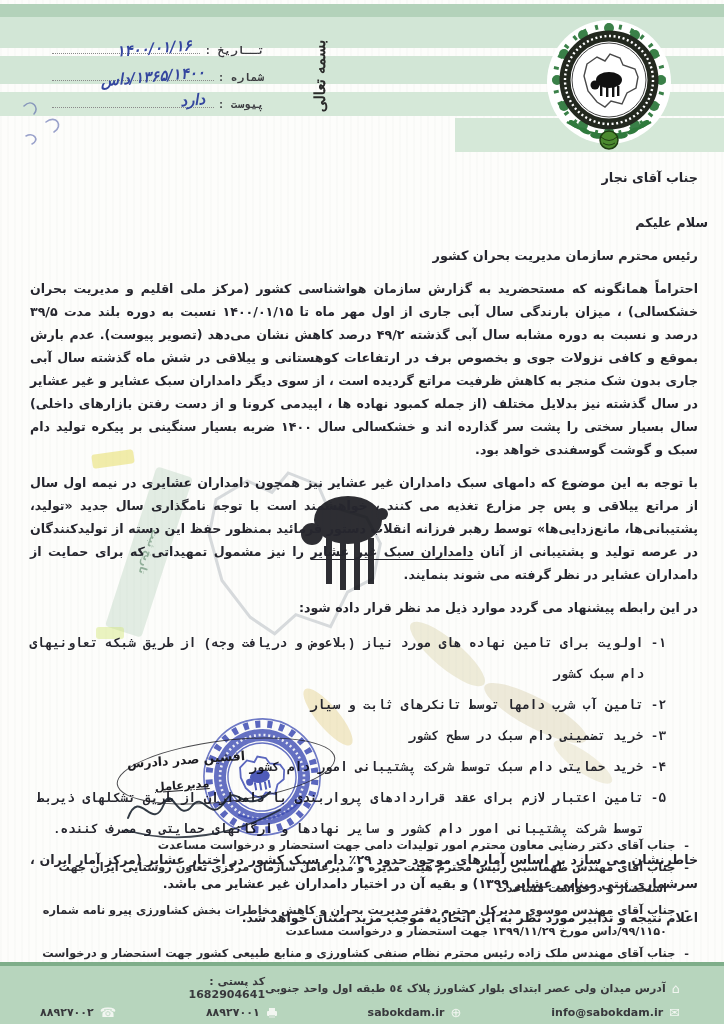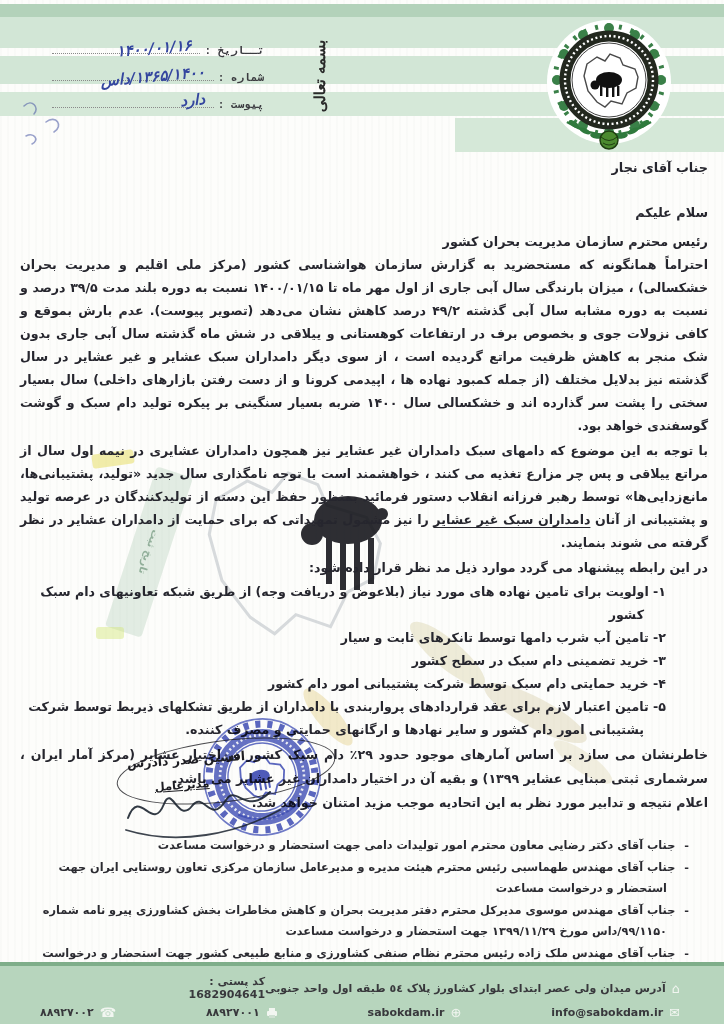--- a/index.html
+++ b/index.html
@@ -48,29 +48,29 @@
     writing-mode:vertical-rl;font-size:10px;font-weight:bold;
     color:rgba(80,125,95,.55);letter-spacing:2px;white-space:nowrap;
   }
   .leaf{border-radius:50%;}
   .hl{position:absolute;border-radius:3px;}
   
   .letter{
     position:absolute;top:156px;right:16px;left:20px;direction:rtl;z-index:3;
     font-size:12.6px;font-weight:bold;color:#26262e;
   }
-  .letter p{margin:0;}
+  .letter p{margin:10px;}
   .recip{line-height:23px;text-align:right;font-size:12.8px;}
   .salut{margin:22px 0 6px !important;text-align:right;}
   .just{text-align:justify;text-align-last:right;line-height:23px;}
   .p2{margin-top:2px !important;}
   .emph{text-decoration:underline;text-underline-offset:3px;}
   .intro{margin-top:2px !important;line-height:23px;text-align:right;}
   .plist{margin:1px 0 0;padding:0;list-style:none;}
-  .plist li{line-height:23px;text-align:right;padding-right:64px;text-indent:-22px;}
+  .plist li{line-height:31px;text-align:right;padding-right:64px;text-indent:-22px;font-family:Liberation Mono, monospace;}
   .note1{margin-top:2px !important;}
   .note1,.note2{line-height:24px;}
   .note2{}
   
   .sig-name{
     position:absolute;left:116px;top:752px;width:140px;z-index:6;direction:rtl;
     font-size:12.5px;font-weight:bold;color:#1d1d22;transform:rotate(-4deg);text-align:center;
   }
   .sig-title{
     position:absolute;left:142px;top:778px;width:80px;z-index:6;direction:rtl;

